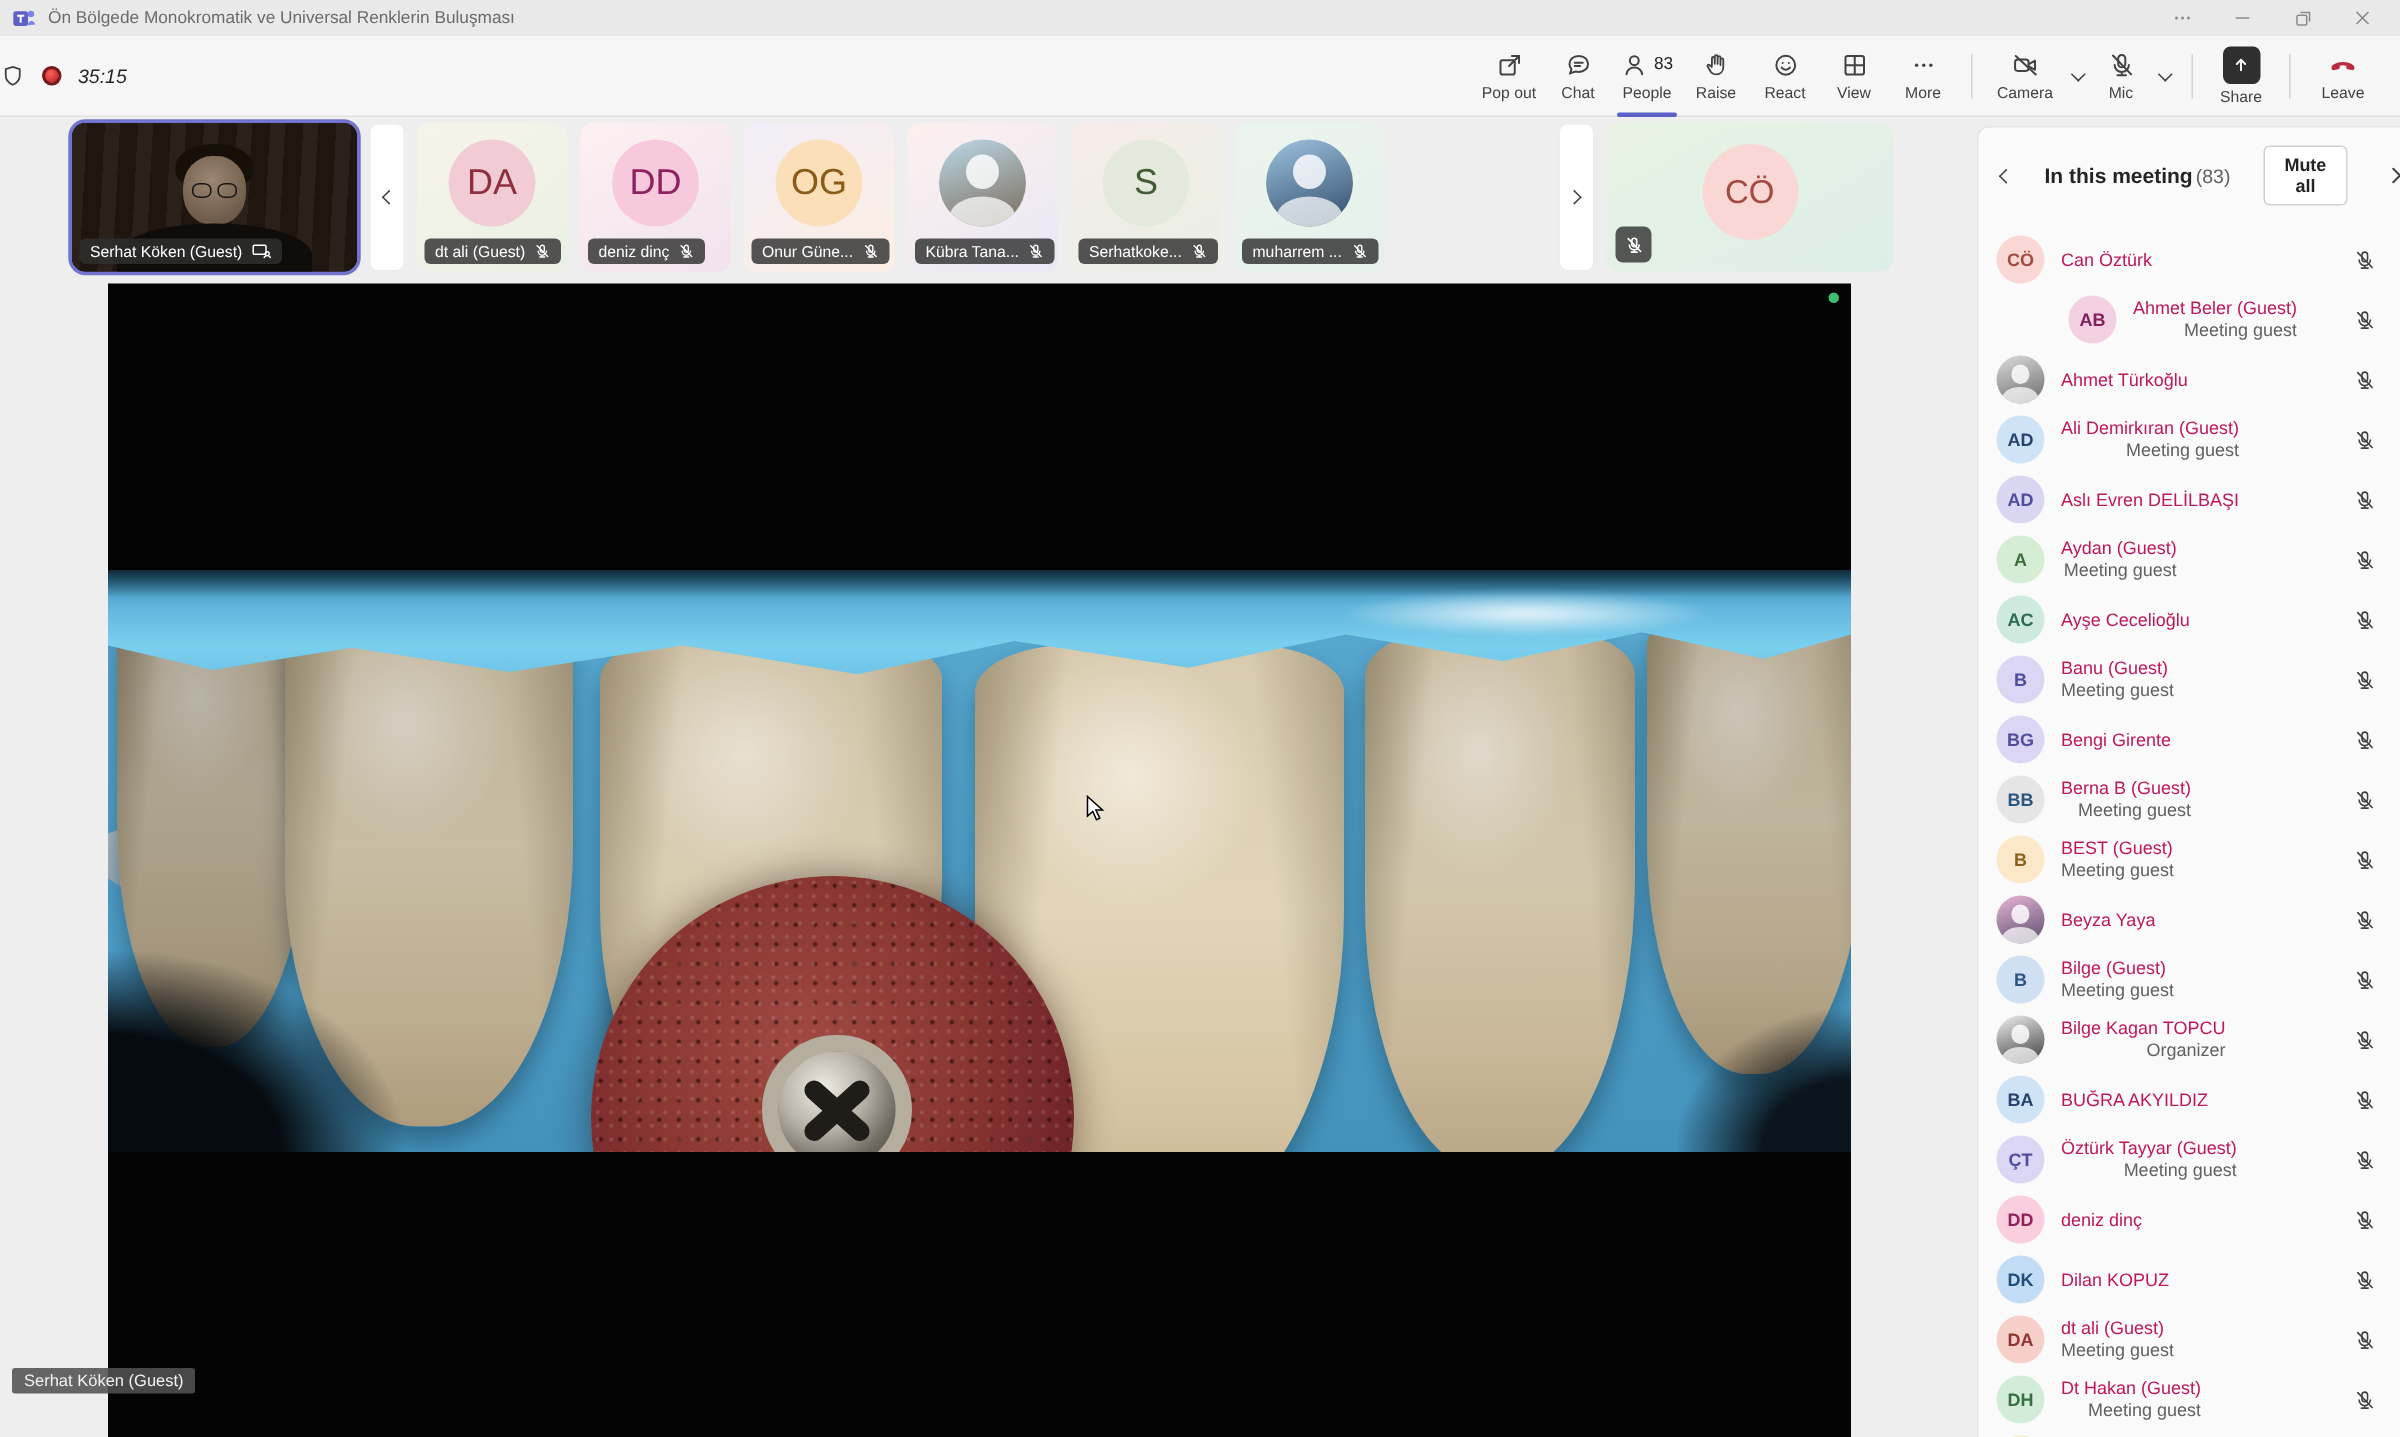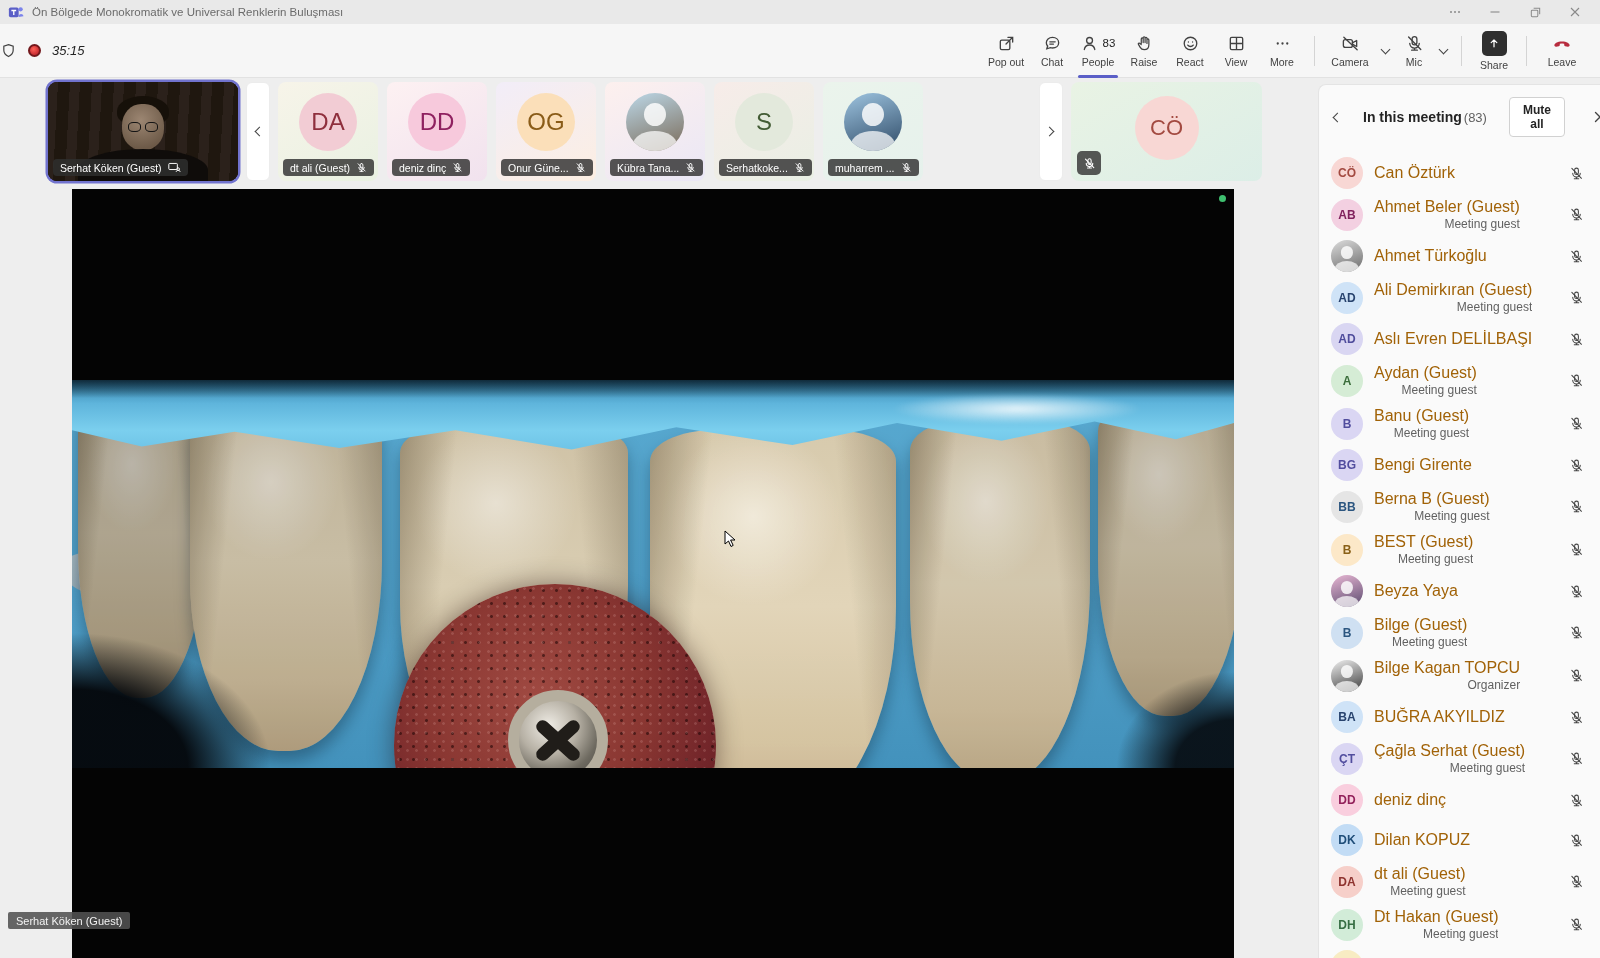--- a/index.html
+++ b/index.html
@@ -88,21 +88,21 @@
   .sb-header { display:flex; align-items:center; gap:22px; padding:12px 12px 10px 12px; }
   .sb-back { background:none; border:none; width:20px; height:20px; display:flex; align-items:center; justify-content:center; cursor:pointer; }
   .sb-title { font-size:14px; font-weight:700; color:#242424; white-space:nowrap; }
   .sb-count { font-size:13px; font-weight:400; color:#616161; margin-left:2px; }
   .muteall-btn { margin-left:auto; background:#ffffff; border:1px solid #d1d1d1; border-radius:4px; font-size:12px; font-weight:700; color:#242424; padding:5px 13px; cursor:pointer; font-family:inherit; }
   .sb-close { background:none; border:none; width:22px; height:22px; display:flex; align-items:center; justify-content:center; cursor:pointer; margin-left:6px; }
   .plist { overflow:hidden; height:calc(100% - 48px); padding-top:6px; }
   .prow { display:flex; align-items:center; gap:11px; padding:4px 16px 4px 12px; min-height:39px; cursor:pointer; }
   .pav { position:relative; width:32px; height:32px; min-width:32px; border-radius:50%; display:flex; align-items:center; justify-content:center; font-size:12px; font-weight:600; }
   .pcol { display:flex; flex-direction:column; justify-content:center; line-height:1.25; overflow:hidden; }
-  .pname { font-size:16px; color:#a16207; white-space:nowrap; }
+  .pname { font-size:12px; color:#be185d; white-space:nowrap; }
   .psub { font-size:12px; color:#616161; white-space:nowrap;text-align:right; }
   .pmic { margin-left:auto; display:flex; align-items:center; }
 </style>
 </head>
 <body>
 
 <div class="app">
 
   <div class="titlebar">
     <svg width="16" height="16" viewBox="0 0 18 18">
@@ -452,21 +452,21 @@
           <span class="pmic">
             <svg width="15" height="15" viewBox="0 0 20 20" fill="none" stroke="#424242" stroke-width="1.4" stroke-linecap="round">
               <rect x="7.5" y="2.8" width="5" height="8.6" rx="2.5"></rect>
               <path d="M5 9.8a5 5 0 0 0 10 0M10 14.8v2.2M7 17h6"></path>
               <path d="M3.8 3.2l12.8 13.2"></path>
             </svg>
           </span>
         </div>
 
         <div class="prow">
-          <div class="pav" style="background: rgb(243, 208, 225); color: rgb(128, 33, 93);">
+          <div class="pav" style="background: rgb(243, 208, 225); color: rgb(128, 33, 93); margin-left: 48px;">
             <span>AB</span>
           </div>
 
           <div class="pcol">
             <div class="pname">Ahmet Beler (Guest)</div>
             <div class="psub">Meeting guest</div>
           </div>
           <span class="pmic">
             <svg width="15" height="15" viewBox="0 0 20 20" fill="none" stroke="#424242" stroke-width="1.4" stroke-linecap="round">
               <rect x="7.5" y="2.8" width="5" height="8.6" rx="2.5"></rect>
@@ -542,20 +542,37 @@
           </div>
           <span class="pmic">
             <svg width="15" height="15" viewBox="0 0 20 20" fill="none" stroke="#424242" stroke-width="1.4" stroke-linecap="round">
               <rect x="7.5" y="2.8" width="5" height="8.6" rx="2.5"></rect>
               <path d="M5 9.8a5 5 0 0 0 10 0M10 14.8v2.2M7 17h6"></path>
               <path d="M3.8 3.2l12.8 13.2"></path>
             </svg>
           </span>
         </div>
 
+        <div class="prow">
+          <div class="pav" style="background: rgb(205, 234, 221); color: rgb(44, 107, 79);">
+            <span>AC</span>
+          </div>
+
+          <div class="pcol">
+            <div class="pname">Ayşe Cecelioğlu</div>
+
+          </div>
+          <span class="pmic">
+            <svg width="15" height="15" viewBox="0 0 20 20" fill="none" stroke="#424242" stroke-width="1.4" stroke-linecap="round">
+              <rect x="7.5" y="2.8" width="5" height="8.6" rx="2.5"></rect>
+              <path d="M5 9.8a5 5 0 0 0 10 0M10 14.8v2.2M7 17h6"></path>
+              <path d="M3.8 3.2l12.8 13.2"></path>
+            </svg>
+          </span>
+        </div>
 
         <div class="prow">
           <div class="pav" style="background: rgb(218, 214, 243); color: rgb(81, 77, 158);">
             <span>B</span>
           </div>
 
           <div class="pcol">
             <div class="pname">Banu (Guest)</div>
             <div class="psub">Meeting guest</div>
           </div>
@@ -695,21 +712,21 @@
             </svg>
           </span>
         </div>
 
         <div class="prow">
           <div class="pav" style="background: rgb(218, 214, 243); color: rgb(81, 77, 158);">
             <span>ÇT</span>
           </div>
 
           <div class="pcol">
-            <div class="pname">Çağla Serhat (Guest)</div>
+            <div class="pname">Öztürk Tayyar (Guest)</div>
             <div class="psub">Meeting guest</div>
           </div>
           <span class="pmic">
             <svg width="15" height="15" viewBox="0 0 20 20" fill="none" stroke="#424242" stroke-width="1.4" stroke-linecap="round">
               <rect x="7.5" y="2.8" width="5" height="8.6" rx="2.5"></rect>
               <path d="M5 9.8a5 5 0 0 0 10 0M10 14.8v2.2M7 17h6"></path>
               <path d="M3.8 3.2l12.8 13.2"></path>
             </svg>
           </span>
         </div>

